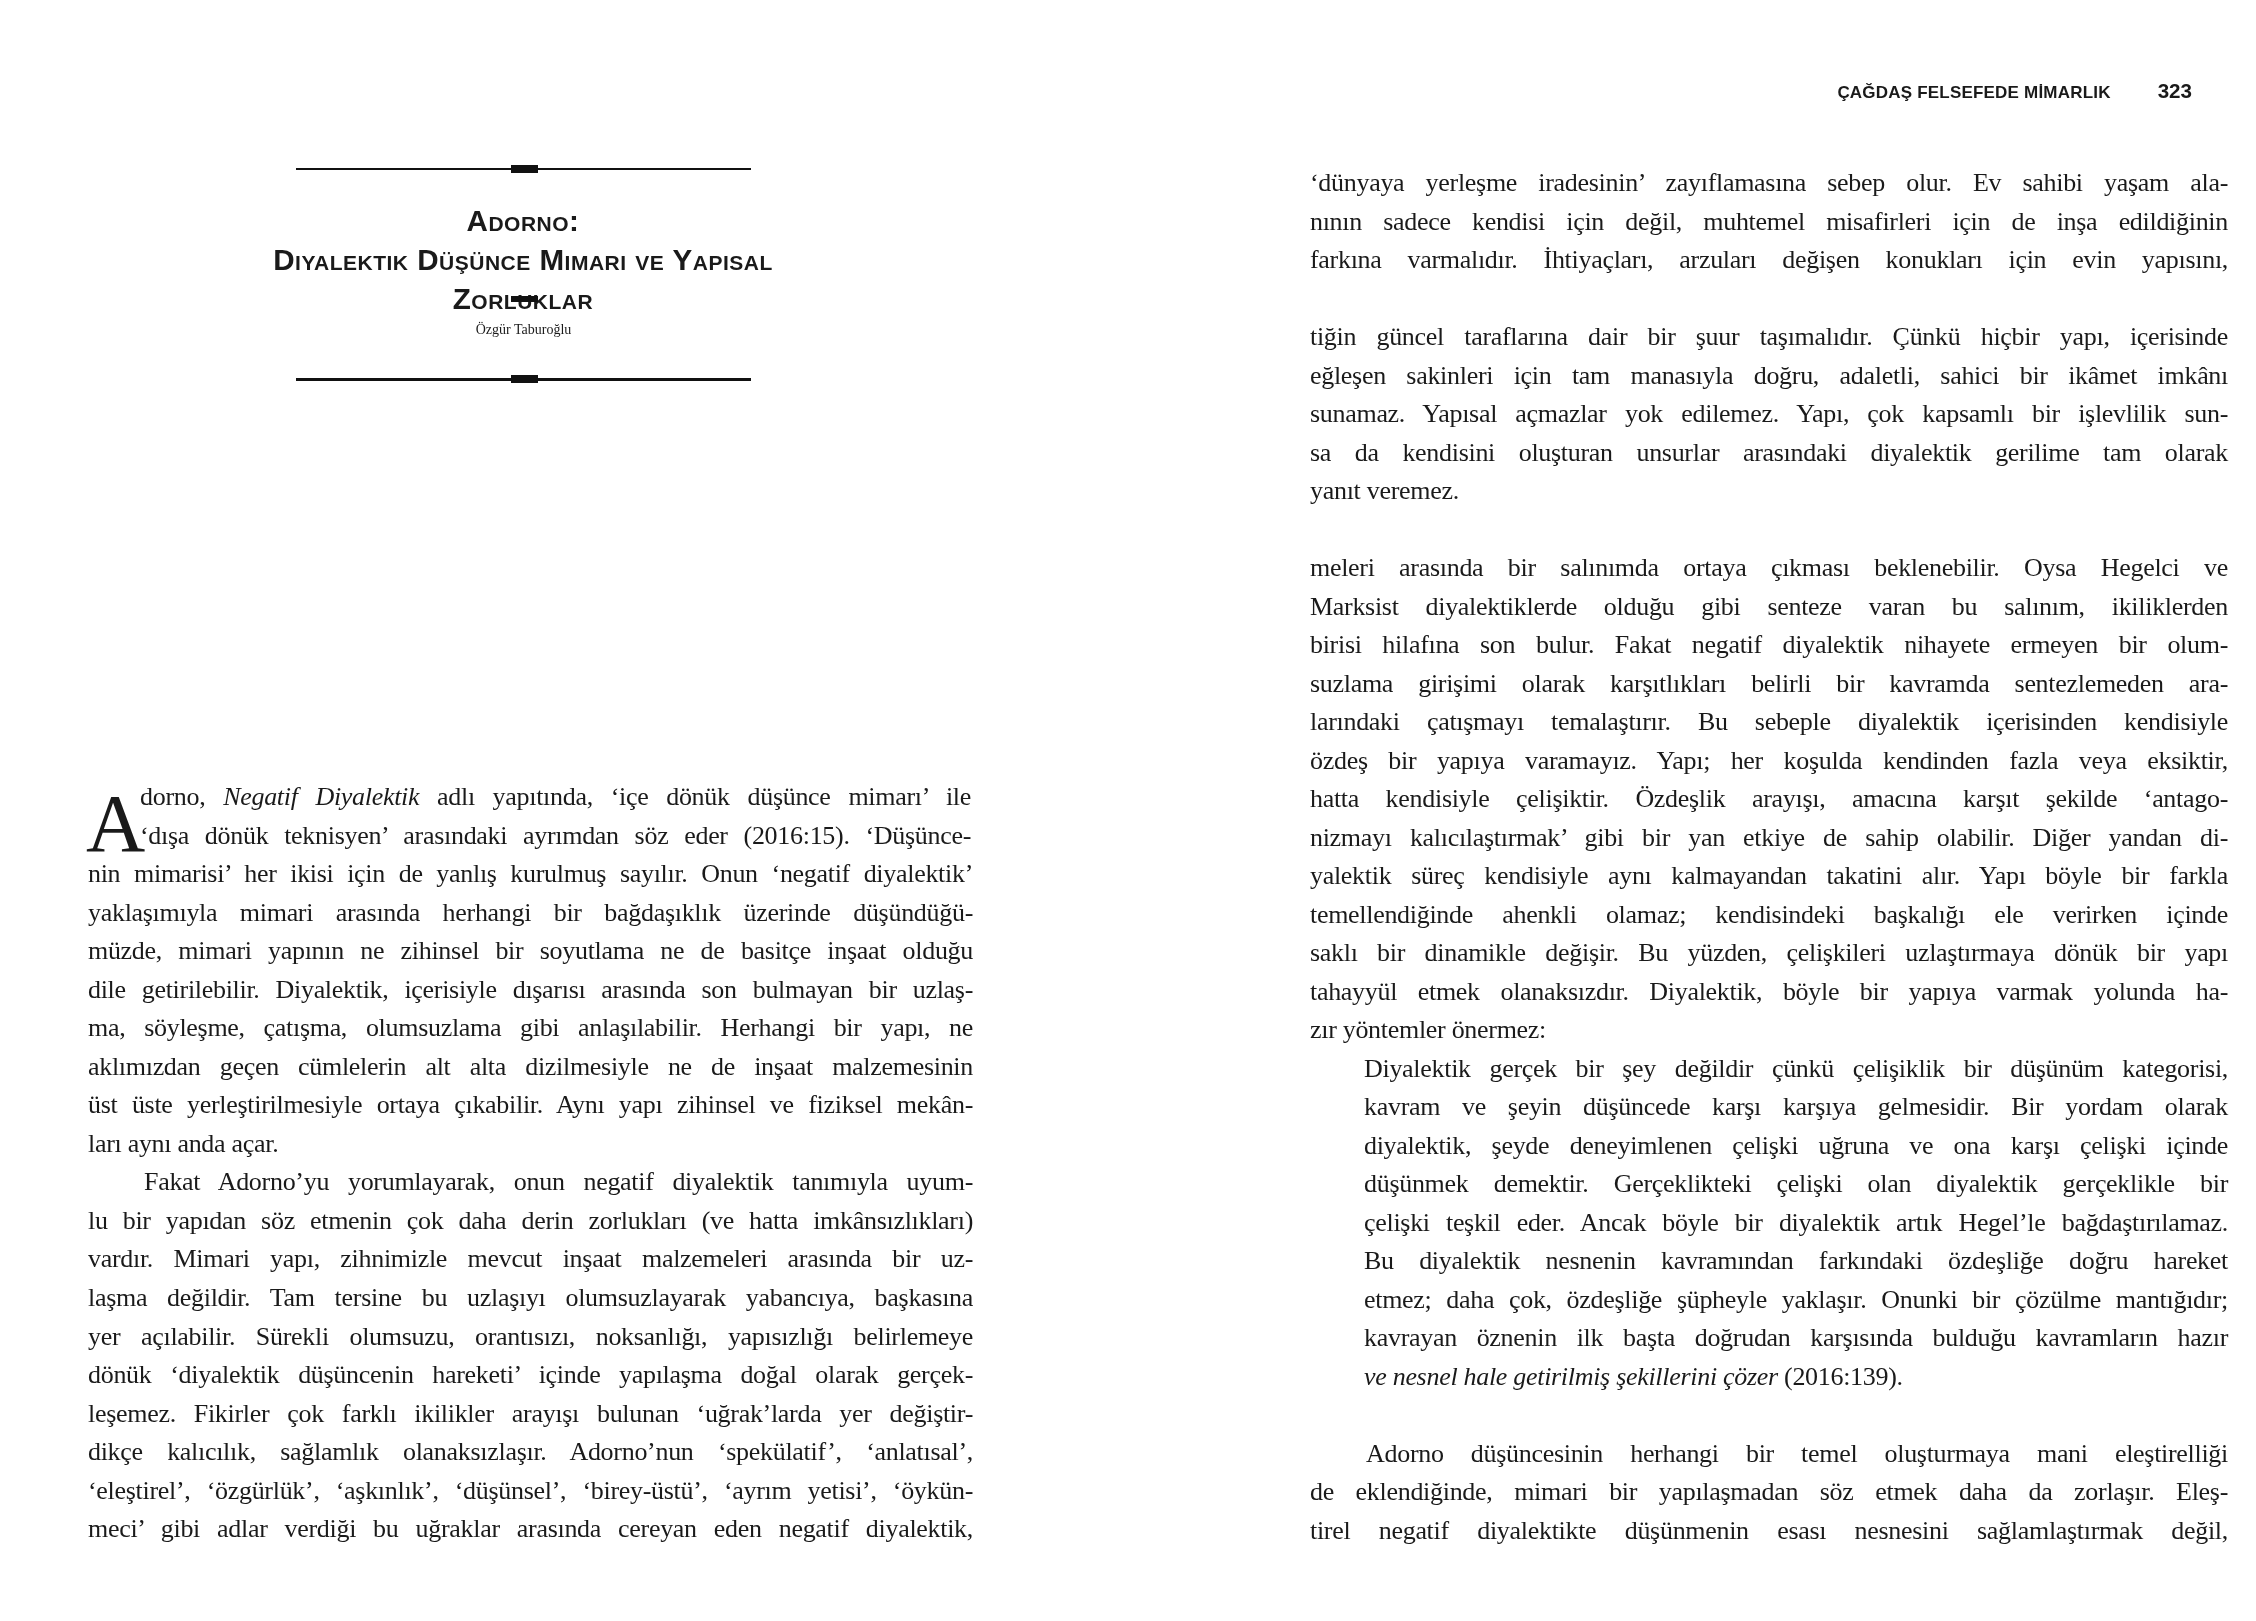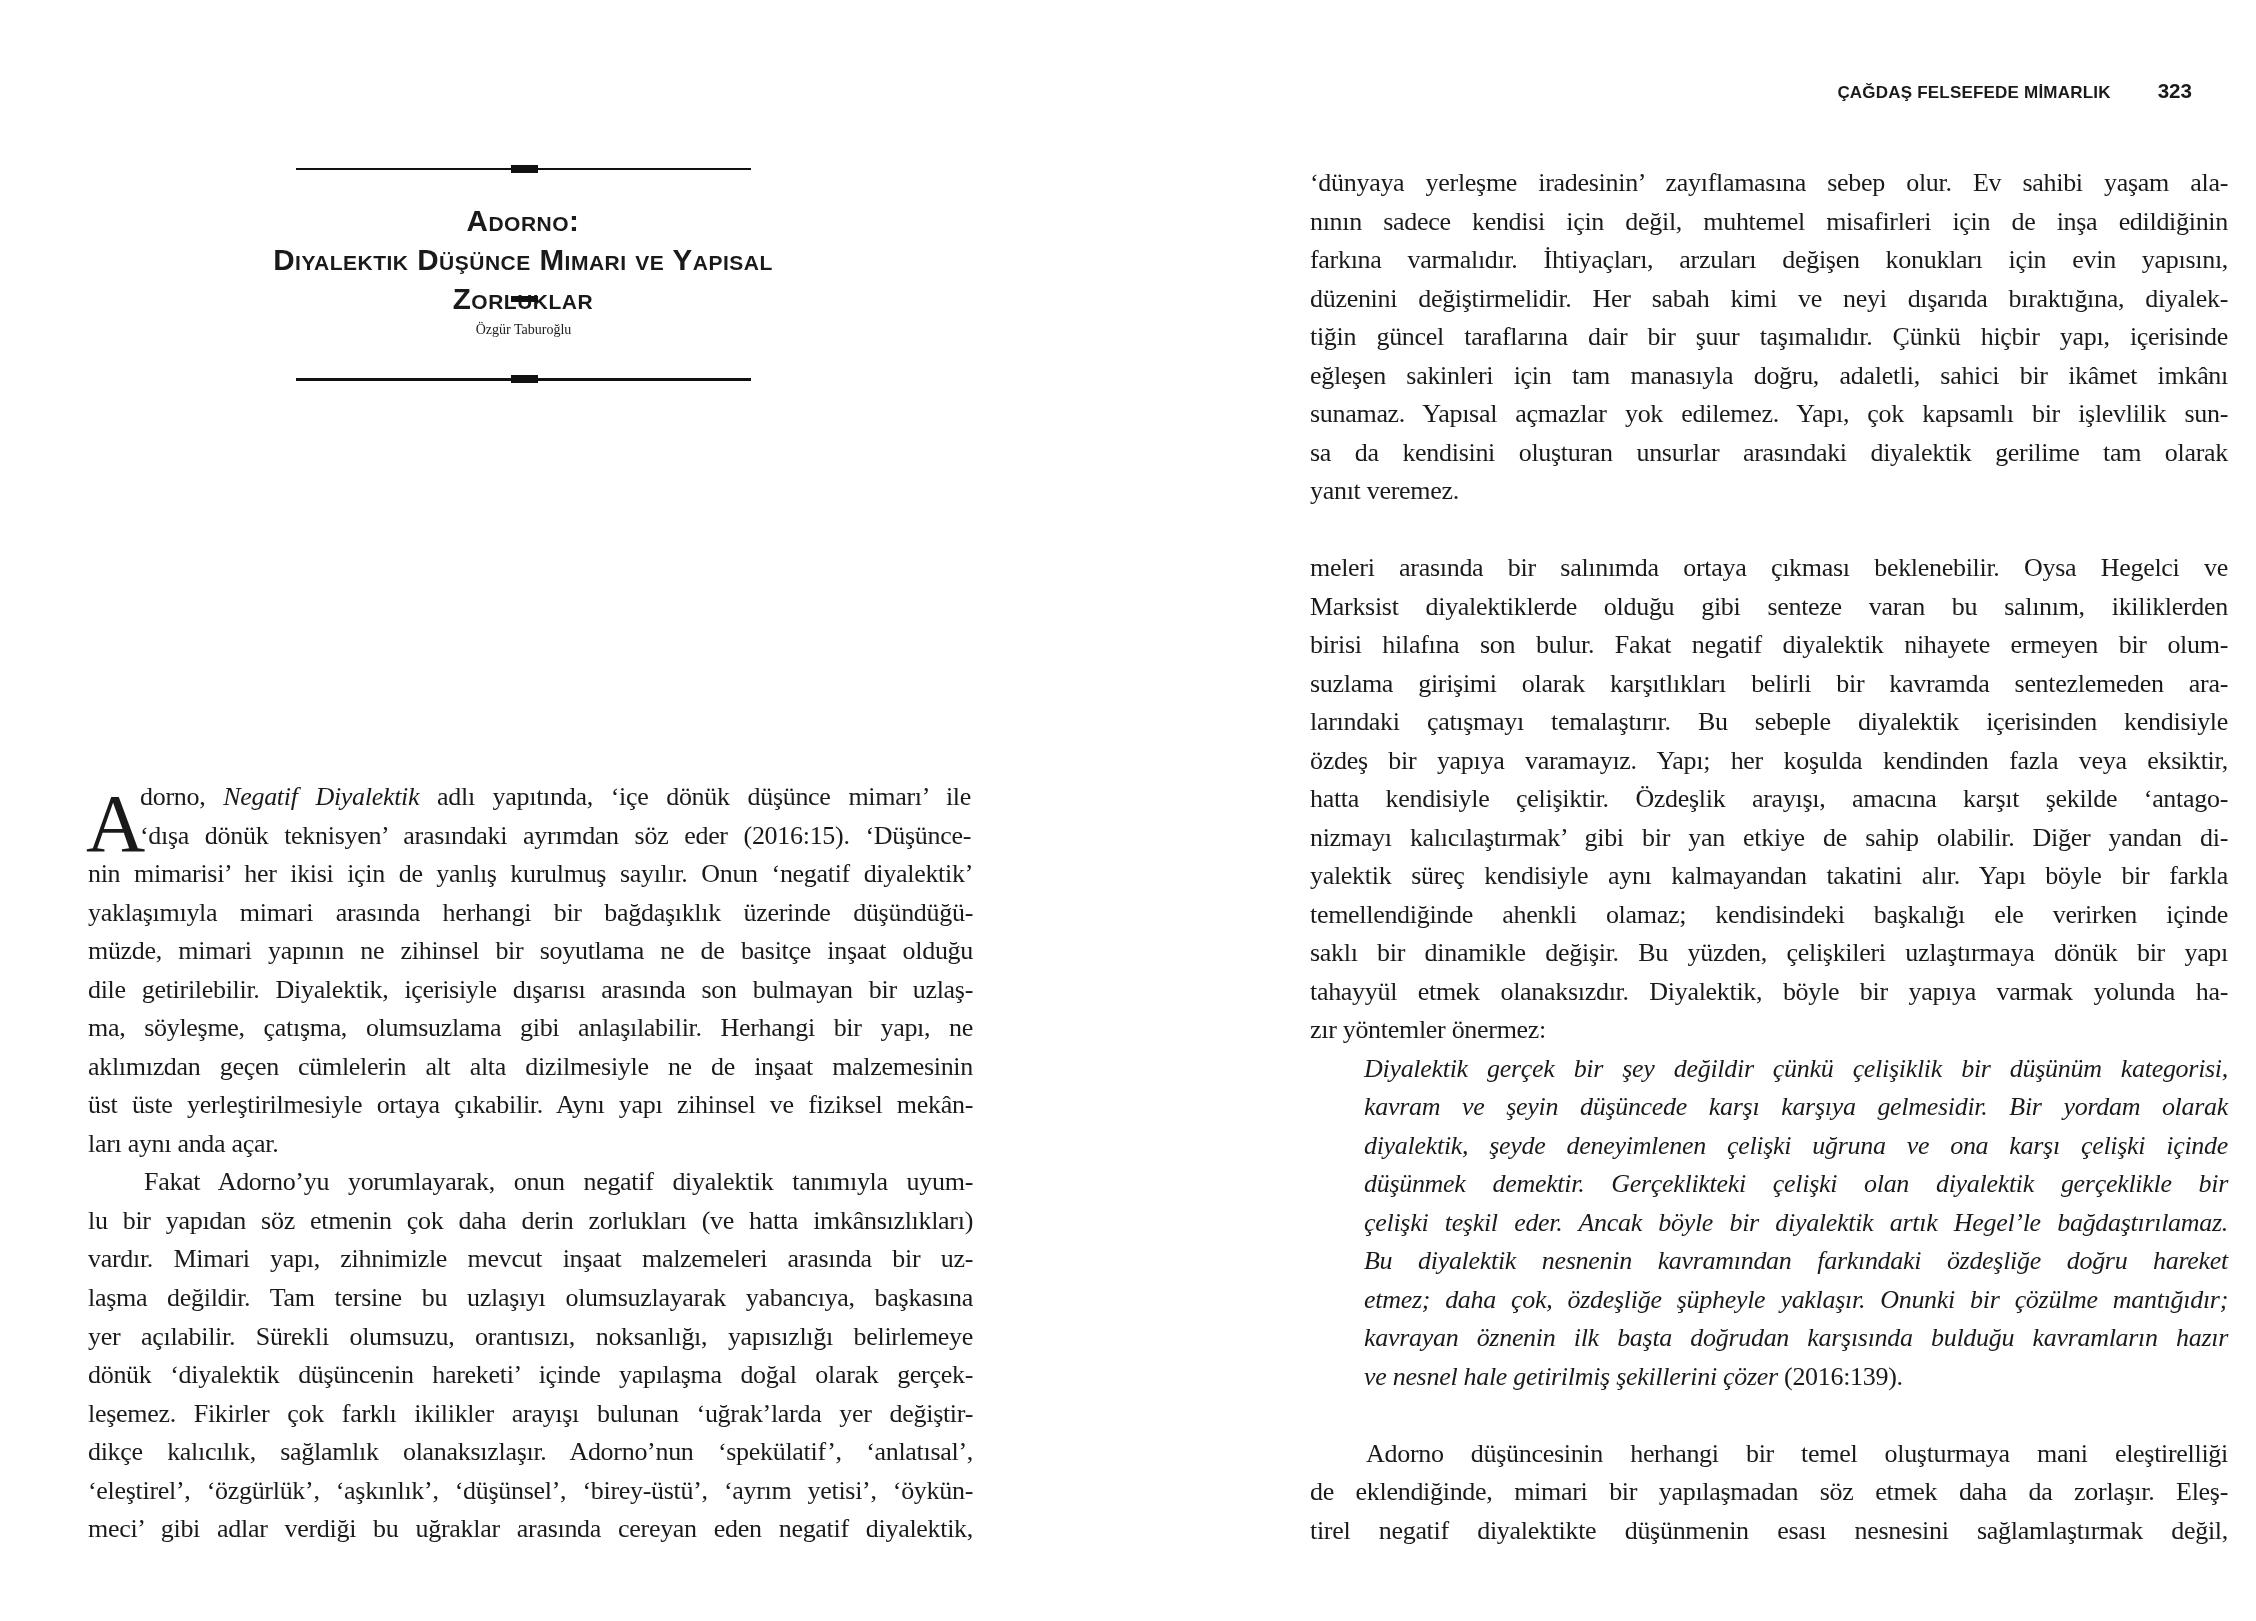--- a/index.html
+++ b/index.html
@@ -45,21 +45,21 @@
 
   
   .body-line {
     position: absolute; font-size: 26px; line-height: 39px; white-space: nowrap;
     text-align: justify; text-align-last: justify; letter-spacing: -0.3px;
   }
   .left-col { left: 88px; width: 885px; }
   .right-col { left: 182px; width: 918px; }
   .indent { padding-left: 56px; box-sizing: border-box; }
   .last-line { text-align-last: left; }
-  .quote-line { left: 236px; width: 864px; font-style: italic; }
+  .quote-line { left: 236px; width: 864px; }
   .dropcap {
     position: absolute; left: 86px; top: 783px; font-size: 82px; line-height: 82px;
     font-family: "Liberation Serif", serif; font-weight: normal;
   }
   .left-col.dc { left: 140px; width: 831px; }
   em { font-style: italic; }
 </style>
 </head>
 <body>
 
@@ -105,21 +105,20 @@
 
 <div class="page page-right">
   <div class="running-header">
     <span class="running-title">ÇAĞDAŞ FELSEFEDE MİMARLIK</span>
     <span class="page-number">323</span>
   </div>
 
   <div class="body-line right-col" style="top:163px">‘dünyaya yerleşme iradesinin’ zayıflamasına sebep olur. Ev sahibi yaşam ala-</div>
   <div class="body-line right-col" style="top:202px">nının sadece kendisi için değil, muhtemel misafirleri için de inşa edildiğinin</div>
   <div class="body-line right-col" style="top:240px">farkına varmalıdır. İhtiyaçları, arzuları değişen konukları için evin yapısını,</div>
-  <div class="body-line right-col" style="top:279px">düzenini değiştirmelidir. Her sabah kimi ve neyi dışarıda bıraktığına, diyalek-</div>
   <div class="body-line right-col" style="top:317px">tiğin güncel taraflarına dair bir şuur taşımalıdır. Çünkü hiçbir yapı, içerisinde</div>
   <div class="body-line right-col" style="top:356px">eğleşen sakinleri için tam manasıyla doğru, adaletli, sahici bir ikâmet imkânı</div>
   <div class="body-line right-col" style="top:394px">sunamaz. Yapısal açmazlar yok edilemez. Yapı, çok kapsamlı bir işlevlilik sun-</div>
   <div class="body-line right-col" style="top:433px">sa da kendisini oluşturan unsurlar arasındaki diyalektik gerilime tam olarak</div>
   <div class="body-line right-col last-line" style="top:471px">yanıt veremez.</div>
   <div class="body-line right-col" style="top:548px">meleri arasında bir salınımda ortaya çıkması beklenebilir. Oysa Hegelci ve</div>
   <div class="body-line right-col" style="top:587px">Marksist diyalektiklerde olduğu gibi senteze varan bu salınım, ikiliklerden</div>
   <div class="body-line right-col" style="top:625px">birisi hilafına son bulur. Fakat negatif diyalektik nihayete ermeyen bir olum-</div>
   <div class="body-line right-col" style="top:664px">suzlama girişimi olarak karşıtlıkları belirli bir kavramda sentezlemeden ara-</div>
   <div class="body-line right-col" style="top:702px">larındaki çatışmayı temalaştırır. Bu sebeple diyalektik içerisinden kendisiyle</div>

